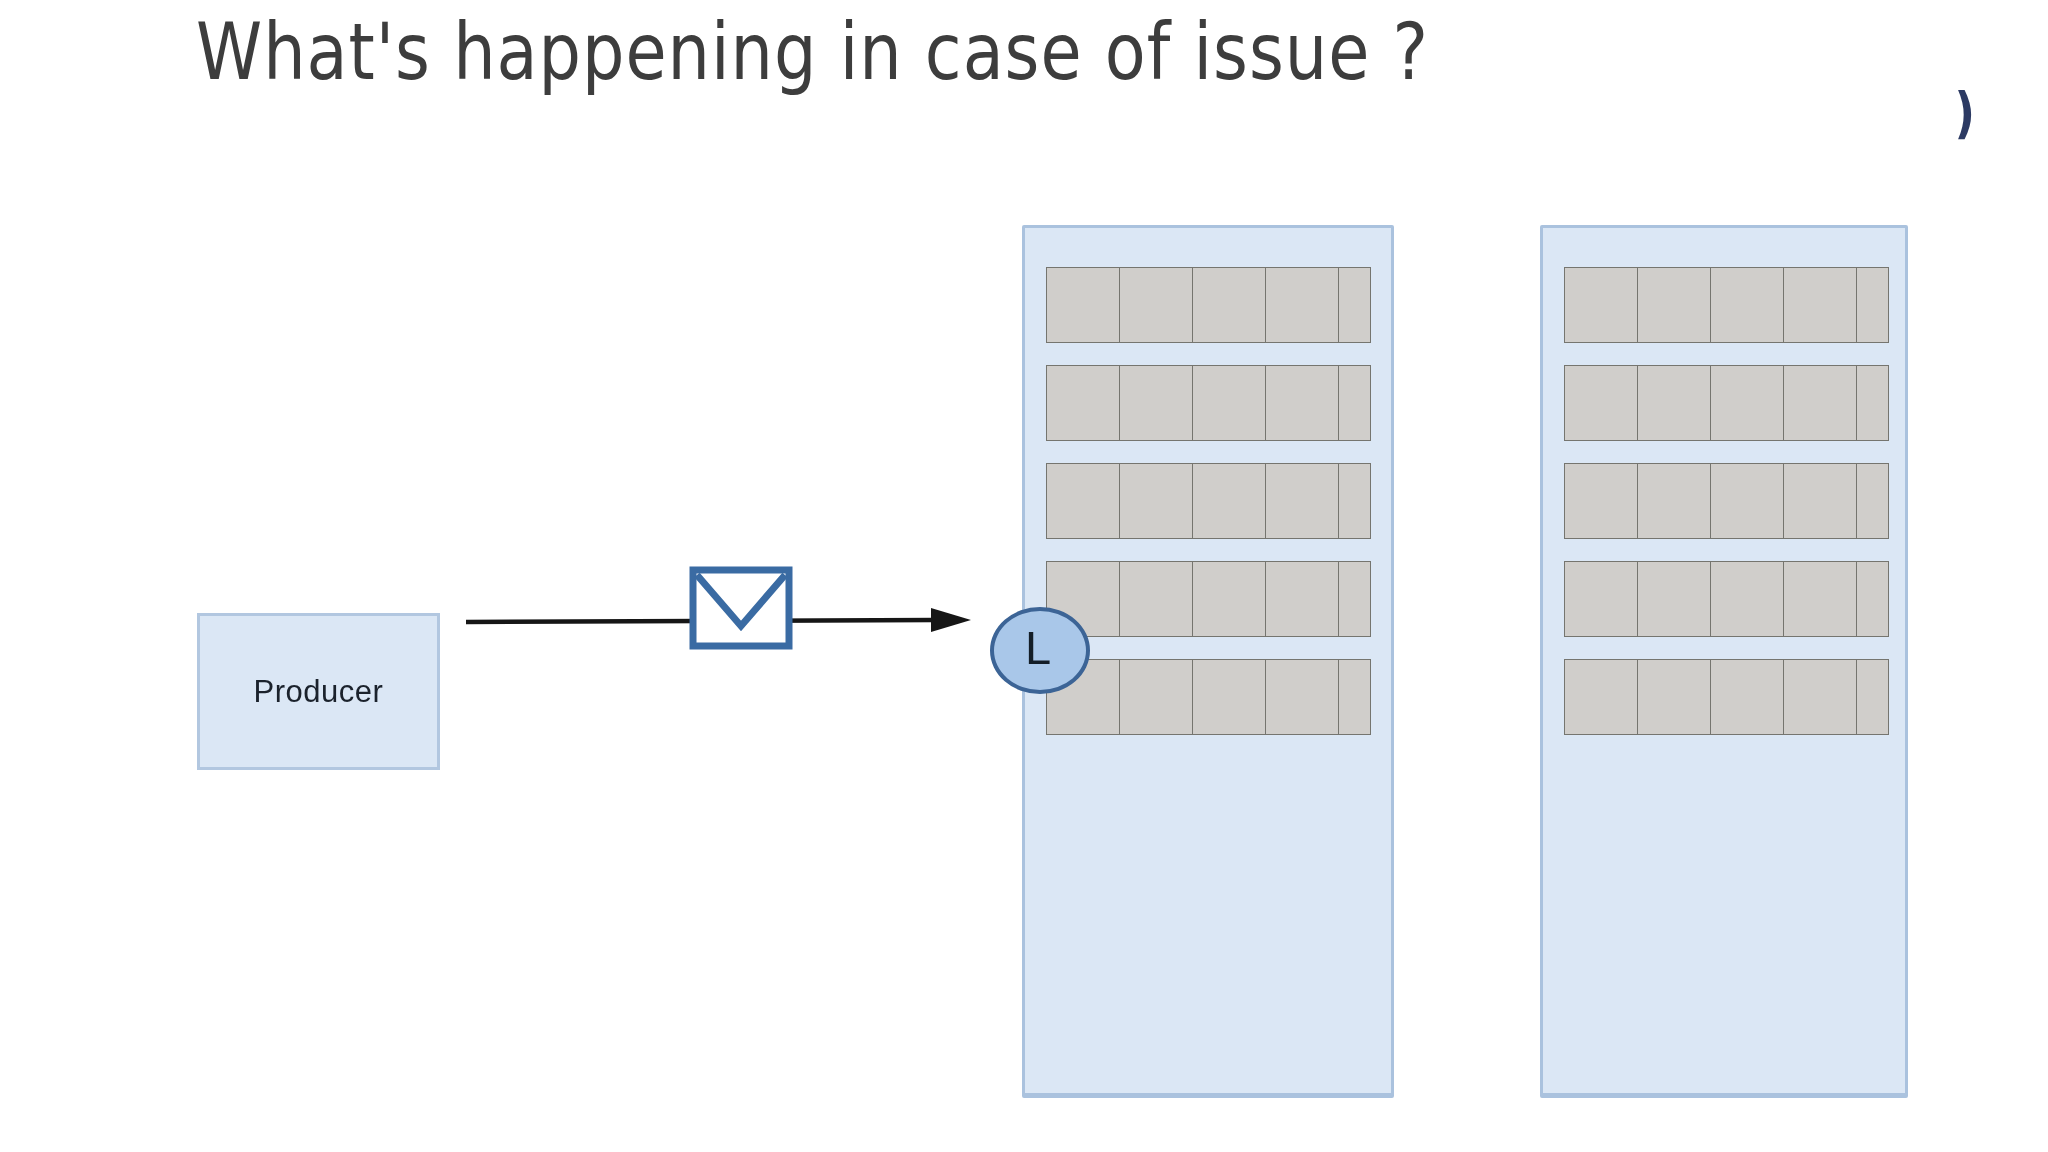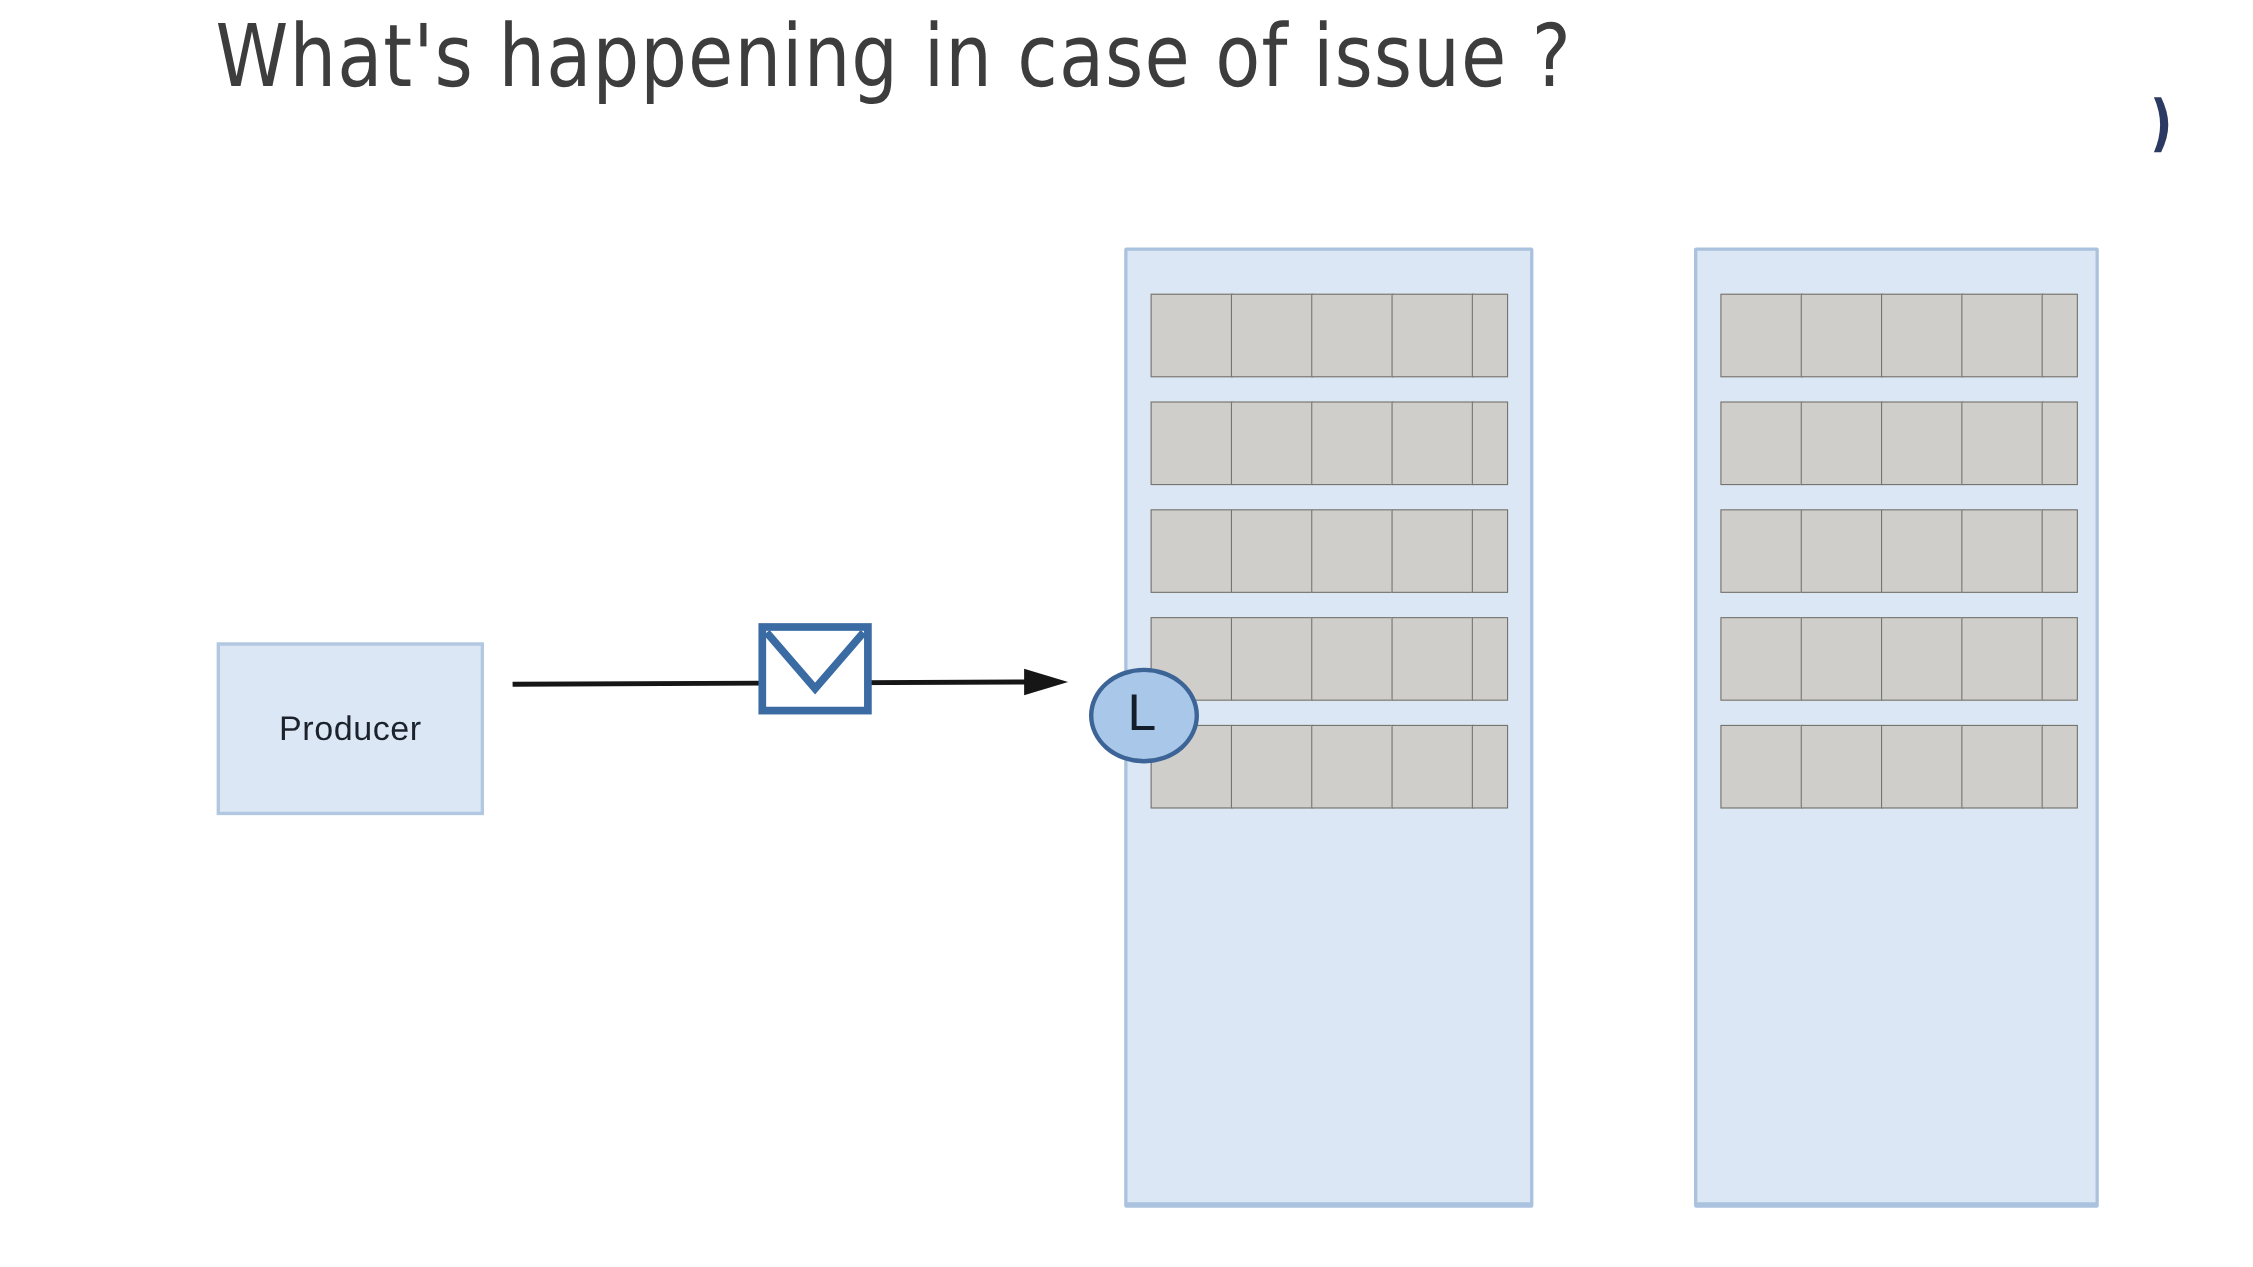--- a/index.html
+++ b/index.html
@@ -18,21 +18,21 @@
   }
   .corner-mark{
     position:absolute;left:1952px;top:80px;
     font-family:"DejaVu Sans",sans-serif;
     font-size:56px;font-weight:700;
     color:var(--corner-mark);
     transform:scaleX(.8);
   }
   
   .producer-node{
-    position:absolute;left:197px;top:584px;width:243px;height:157px;
+    position:absolute;left:197px;top:613px;width:243px;height:157px;
     background:var(--panel-fill);
     border:3px solid var(--producer-border);
     box-sizing:border-box;
     display:flex;align-items:center;justify-content:center;
   }
   .producer-label{
     font-size:31px;color:#1b222c;letter-spacing:.5px;
   }
   
   .arrow-svg{position:absolute;left:458px;top:605px;z-index:2;}

